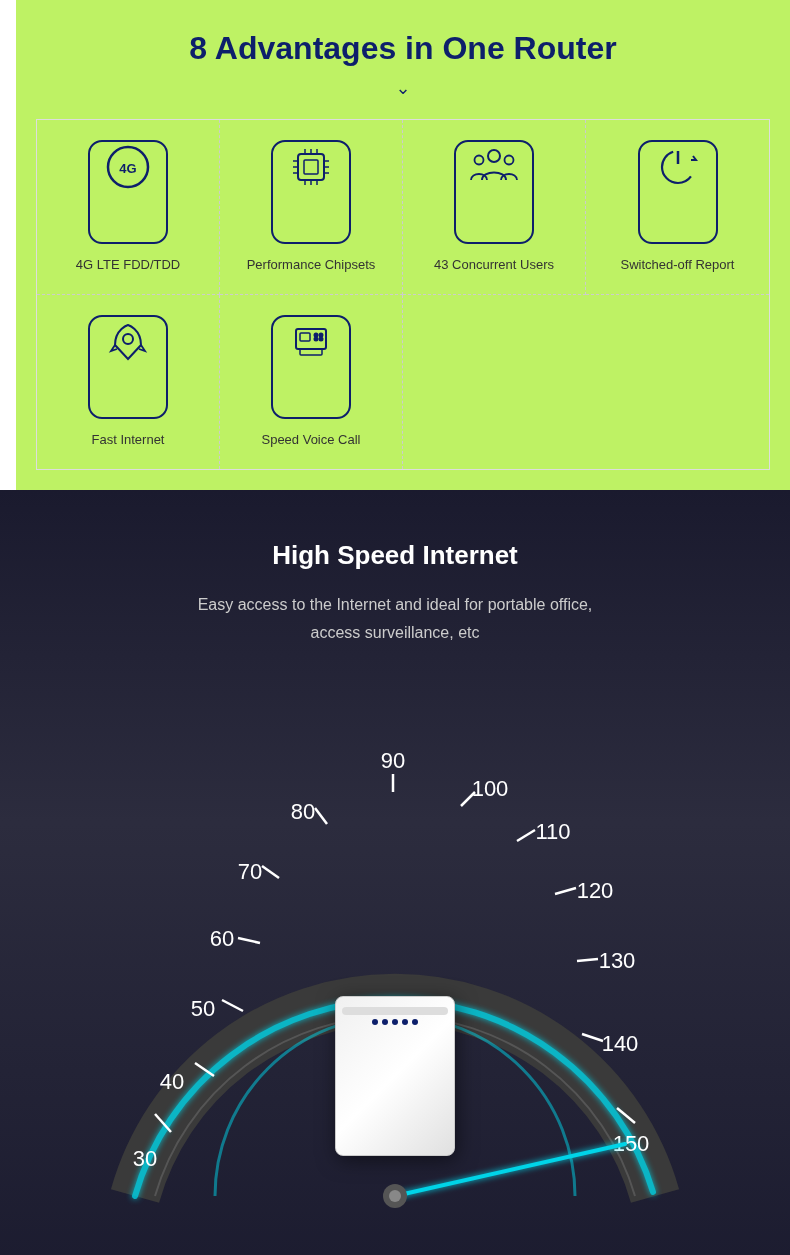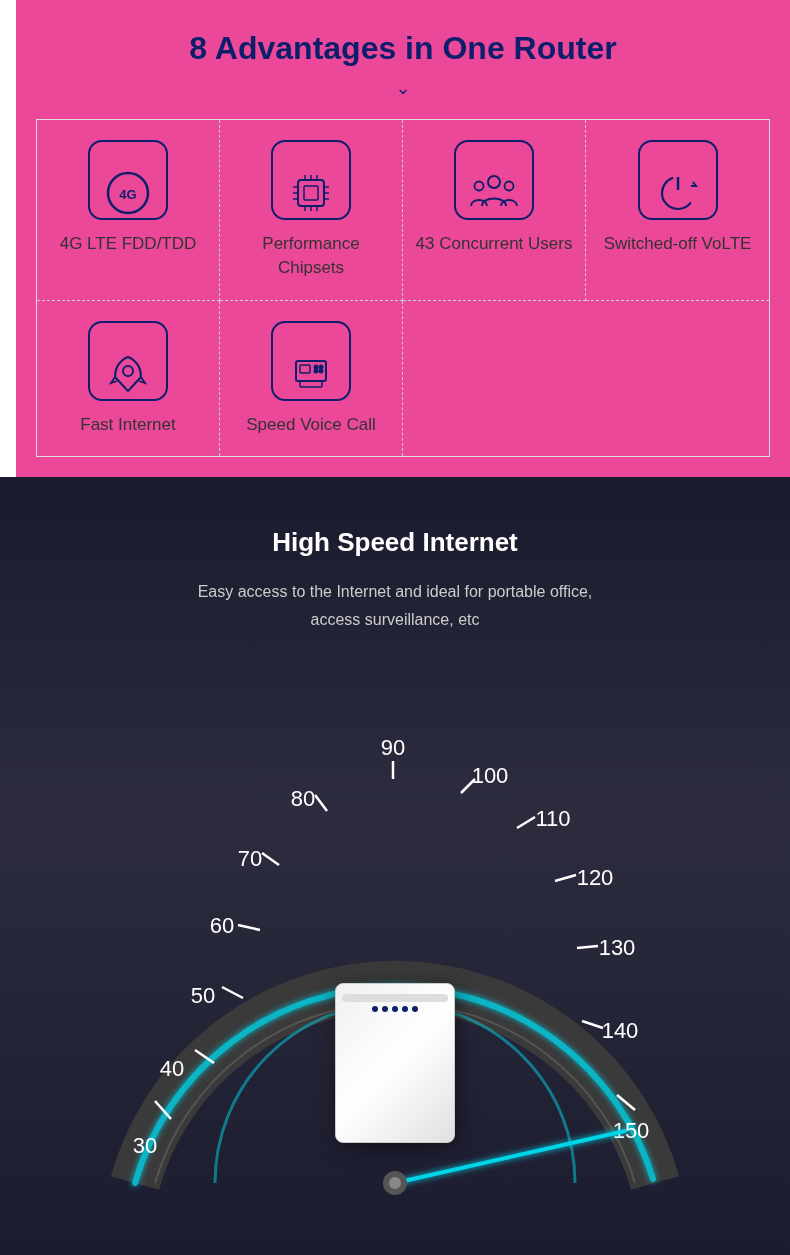--- a/index.html
+++ b/index.html
@@ -4,21 +4,21 @@
   <style>
     * { margin: 0; padding: 0; box-sizing: border-box; }
     body {
       width: 790px;
       font-family: Arial, sans-serif;
       background: #fff;
     }
 
     
     .advantages-section {
-      background: #ec4899;
+      background: #bef264;
       padding: 30px 20px 20px;
       text-align: center;
       margin-left: 16px;
     }
     .advantages-title {
       font-size: 32px;
       font-weight: 900;
       color: #0d1f6b;
       margin-bottom: 10px;
     }
@@ -47,37 +47,37 @@
       border-right: none;
     }
     .advantage-cell:nth-child(5),
     .advantage-cell:nth-child(6),
     .advantage-cell:nth-child(7),
     .advantage-cell:nth-child(8) {
       border-bottom: none;
     }
     .icon-box {
       width: 80px;
-      height: 80px;
+      height: 104px;
       border: 2px solid #0d1f6b;
       border-radius: 14px;
       display: flex;
-      align-items: flex-end;
+      align-items: flex-start;
       justify-content: center;
       margin-bottom: 12px;
     }
     .icon-box svg {
       width: 50px;
       height: 50px;
       stroke: #0d1f6b;
       fill: none;
       stroke-width: 2;
     }
     .advantage-label {
-      font-size: 17px;
+      font-size: 13px;
       color: #333;
       text-align: center;
       line-height: 1.4;
     }
 
     
     .speed-section {
       background: linear-gradient(180deg, #1a1a2e 0%, #2c2c3e 40%, #1a1a2e 100%);
       padding: 50px 20px 0;
       text-align: center;
@@ -224,21 +224,21 @@
 
     <div class="advantage-cell">
       <div class="icon-box">
         <svg viewBox="0 0 50 50">
           <circle cx="25" cy="25" r="16" stroke="#0d1f6b" stroke-width="2.2" fill="none" stroke-dasharray="60 40" stroke-dashoffset="-10"></circle>
           <line x1="25" y1="9" x2="25" y2="22" stroke="#0d1f6b" stroke-width="2.5"></line>
 
           <path d="M38 18 L43 18 L40 14" stroke="#0d1f6b" stroke-width="2" fill="none"></path>
         </svg>
       </div>
-      <span class="advantage-label">Switched-off VoLTE</span>
+      <span class="advantage-label">Switched-off Report</span>
     </div>
 
     <div class="advantage-cell">
       <div class="icon-box">
         <svg viewBox="0 0 50 50">
           <path d="M25 8 C25 8 38 12 38 28 L25 42 L12 28 C12 12 25 8 25 8 Z" stroke="#0d1f6b" stroke-width="2" fill="none"></path>
           <circle cx="25" cy="22" r="5" stroke="#0d1f6b" stroke-width="2" fill="none"></circle>
           <path d="M12 28 L8 34 L14 32" stroke="#0d1f6b" stroke-width="1.8" fill="none"></path>
           <path d="M38 28 L42 34 L36 32" stroke="#0d1f6b" stroke-width="1.8" fill="none"></path>
         </svg>

